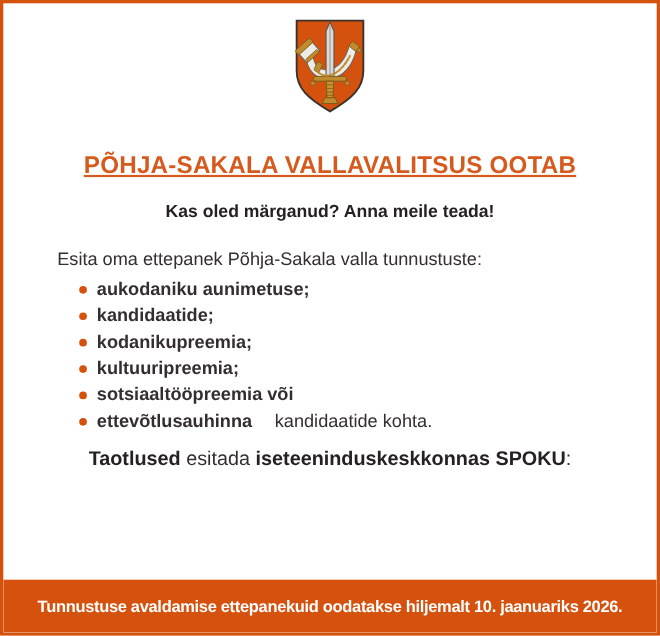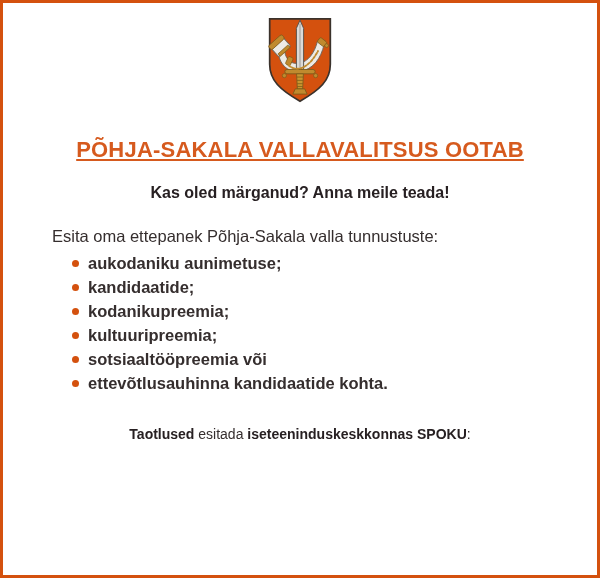--- a/index.html
+++ b/index.html
@@ -56,25 +56,25 @@
   .award-list li::before {
     content: "";
     position: absolute;
     left: 20px;
     top: 8.5px;
     width: 7px;
     height: 7px;
     border-radius: 50%;
     background: var(--accent-orange, #D4510E);
   }
-  .award-list .rest { font-weight: 700; }
+  .award-list .rest { font-weight: 400; padding-left: 16px; }
   .apply {
-    margin: 26px 0 0;
+    margin: 9px 0 0;
     text-align: center;
-    font-size: 14px;
+    font-size: 18px;
     line-height: 26px;
     color: var(--text-body, #352E2E);
     font-weight: 400;
   }
   .apply .aline { display: block; }
   .apply .b { font-weight: 700; color: var(--text-dark, #272022); }
   .footer-banner {
     position: absolute;
     left: 0;
     bottom: 0;
@@ -141,14 +141,17 @@
       <li><span class="b">kultuuripreemia;</span><span class="rest"></span></li>
       <li><span class="b">sotsiaaltööpreemia või</span><span class="rest"></span></li>
       <li><span class="b">ettevõtlusauhinna</span><span class="rest"> kandidaatide kohta.</span></li>
     </ul>
   </div>
 
   <p class="apply">
     <span class="aline"><span class="b">Taotlused</span><span> esitada </span><span class="b">iseteeninduskeskkonnas SPOKU</span><span>:</span></span>
   </p>
 
+  <div class="footer-banner">
+    <span>Tunnustuse avaldamise ettepanekuid oodatakse hiljemalt 10. jaanuariks 2026.</span>
+  </div>
 
 </div>
 
 </body></html>

